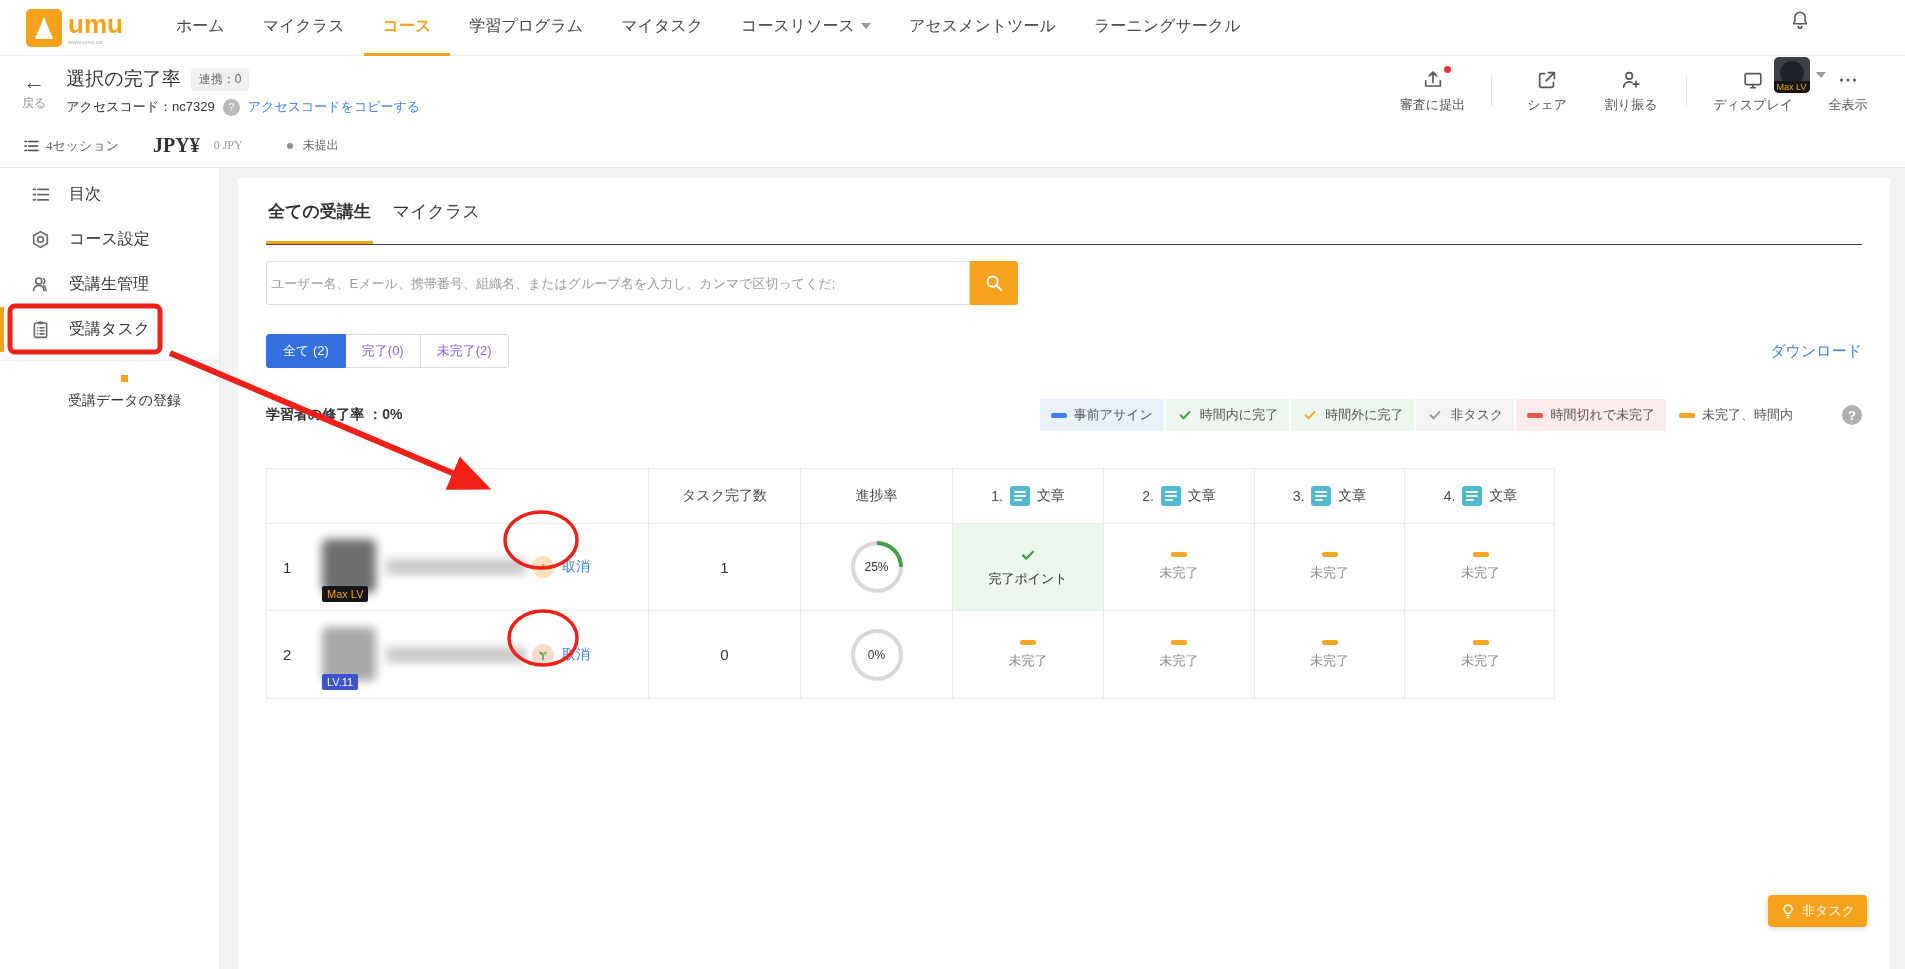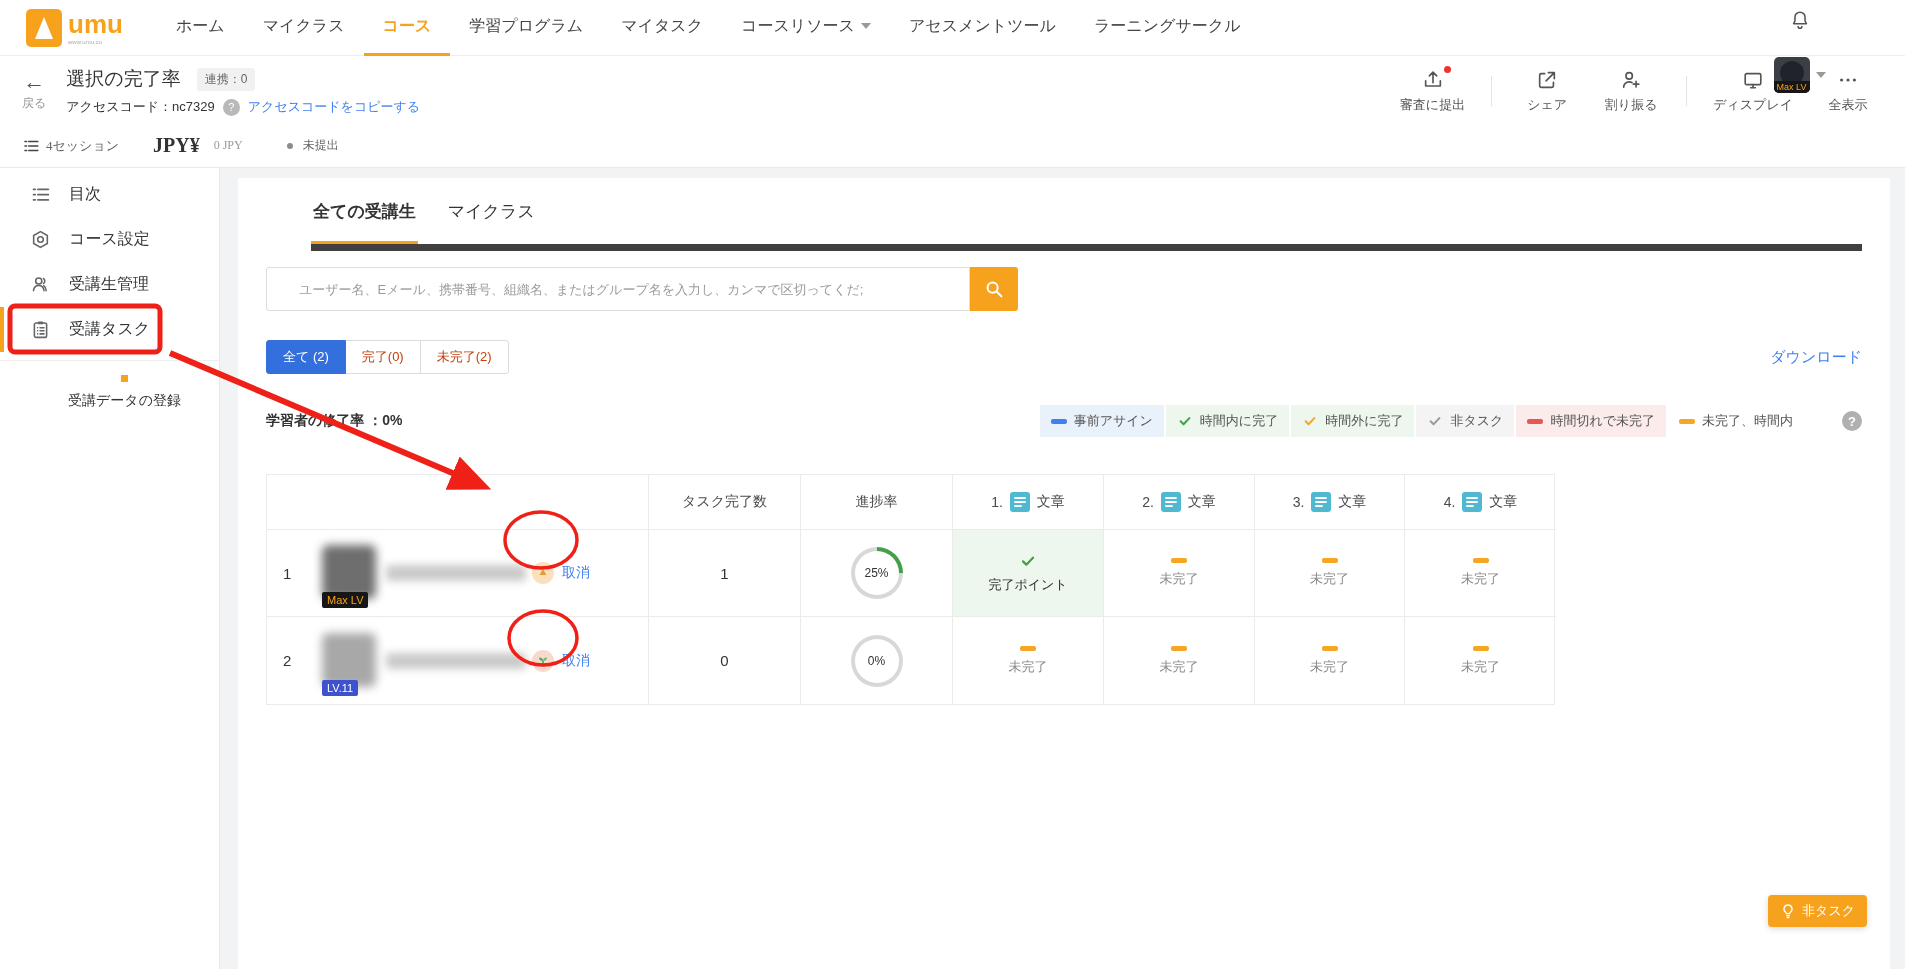--- a/index.html
+++ b/index.html
@@ -32,21 +32,21 @@
     border-radius:50%; background:#20242a; }
   .avatar-lv { position:absolute; bottom:0; left:0; right:0; background:#161616;
     color:#f7a21c; font-size:9px; text-align:center; padding:1px 0; }
 
   
   .course-header { display:flex; align-items:center; padding:10px 28px 8px 22px; background:#fff; }
   .back { display:flex; flex-direction:column; align-items:center; margin-right:20px; cursor:pointer; }
   .back-arrow { font-size:22px; color:#555; line-height:1; }
   .back-label { font-size:12px; color:#999; margin-top:2px; }
   .title-block { display:flex; flex-direction:column; gap:6px; }
-  .title-row { display:flex; align-items:center; gap:16px; }
+  .title-row { display:flex; align-items:center; gap:10px; }
   .page-title { font-size:19px; color:#333; font-weight:500; }
   .link-badge { background:#f1f1f1; color:#666; font-size:12px; padding:3px 8px; border-radius:3px; }
   .access-row { display:flex; align-items:center; gap:8px; font-size:13px; color:#333; }
   .q-circle { width:17px; height:17px; border-radius:50%; background:#b9b9b9; color:#fff;
     font-size:11px; display:flex; align-items:center; justify-content:center; cursor:pointer; }
   .copy-link { color:#4080ee; cursor:pointer; }
   .header-actions { margin-left:auto; display:flex; align-items:center; gap:26px; }
   .action { display:flex; flex-direction:column; align-items:center; gap:5px; color:#555;
     font-size:13px; cursor:pointer; position:relative; min-width:58px; }
   .action svg { width:22px; height:22px; }
@@ -73,40 +73,40 @@
   .side-item.active { border-left-color:#f7a21c; }
   .side-divider { height:1px; background:#eee; margin:8px 0 14px; }
   .side-sub { display:flex; align-items:center; gap:10px; padding-left:30px; font-size:14px;
     color:#333; height:38px; cursor:pointer;flex-direction:column; }
   .orange-sq { width:7px; height:7px; background:#f7a21c; flex-shrink:0; }
 
   .content { flex:1; padding:10px 15px 0 18px; }
   .card { background:#fff; height:100%; padding:0 28px; }
 
   
-  .tabs { display:flex; gap:28px; border-bottom:7px solid #404040;margin-left:45px; }
+  .tabs { display:flex; gap:18px; border-bottom:1px solid #404040; }
   .tab { padding:22px 2px 18px; font-size:17px; color:#333; cursor:pointer;
     border-bottom:3px solid transparent; }
   .tab.active { font-weight:bold; border-bottom-color:#f7a21c; }
 
   
   .search-row { display:flex; margin-top:16px; }
   .search-input { width:704px; height:44px; border:1px solid #ddd; border-radius:3px 0 0 3px;
-    padding:0 32px; font-size:13px; color:#333; outline:none;
+    padding:0 4px; font-size:13px; color:#333; outline:none;
     font-family:"Liberation Sans","DejaVu Sans",sans-serif; }
   .search-input::placeholder { color:#9a9a9a; }
   .search-btn { width:48px; height:44px; background:#f7a21c; border:none; border-radius:0 3px 3px 0;
     display:flex; align-items:center; justify-content:center; cursor:pointer; }
   .search-btn svg { width:22px; height:22px; }
 
   
   .filter-row { display:flex; align-items:center; margin-top:29px; }
   .filter-group { display:flex; }
   .filter-btn { height:34px; padding:0 16px; background:#fff; border:1px solid #dcdcdc;
-    font-size:13px; color:#c2410c; display:flex; align-items:center; cursor:pointer; margin-left:-1px; }
+    font-size:13px; color:#8b5cf6; display:flex; align-items:center; cursor:pointer; margin-left:-1px; }
   .filter-btn:first-child { border-radius:3px 0 0 3px; margin-left:0; }
   .filter-btn:last-child { border-radius:0 3px 3px 0; }
   .filter-btn.active { background:#3370dd; border-color:#3370dd; color:#fff; position:relative; z-index:1; }
   .download-link { margin-left:auto; color:#4080ee; font-size:15px; cursor:pointer; }
 
   
   .legend-row { display:flex; align-items:center; margin-top:31px; }
   .completion-label { font-size:14px; font-weight:bold; color:#333; }
   .legend { margin-left:auto; display:flex; gap:2px; }
   .chip { display:flex; align-items:center; gap:7px; height:32px; padding:0 11px; font-size:13px; color:#555; }

